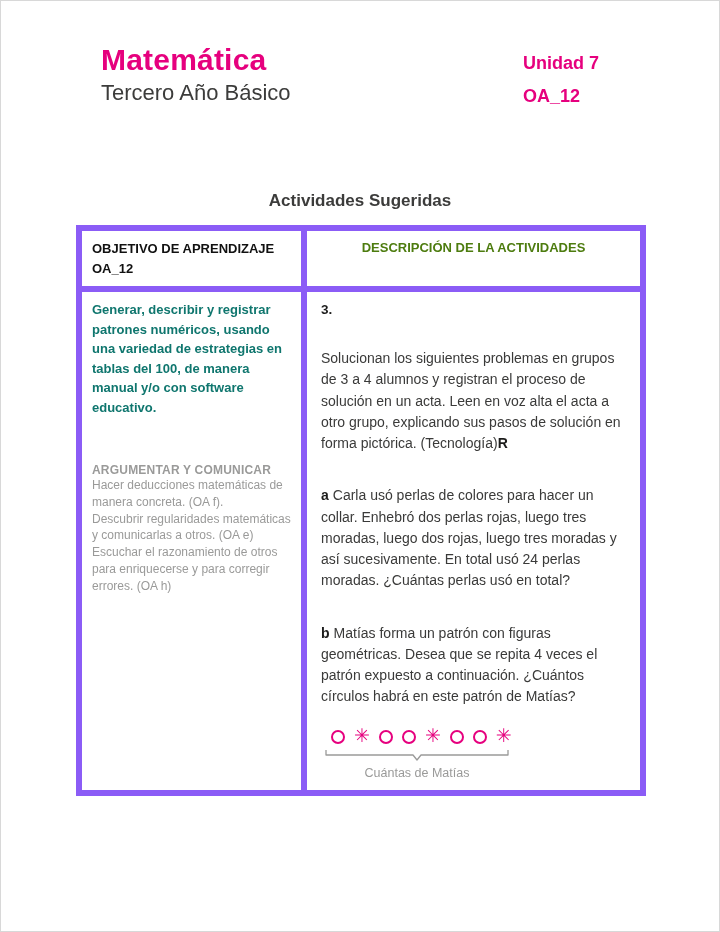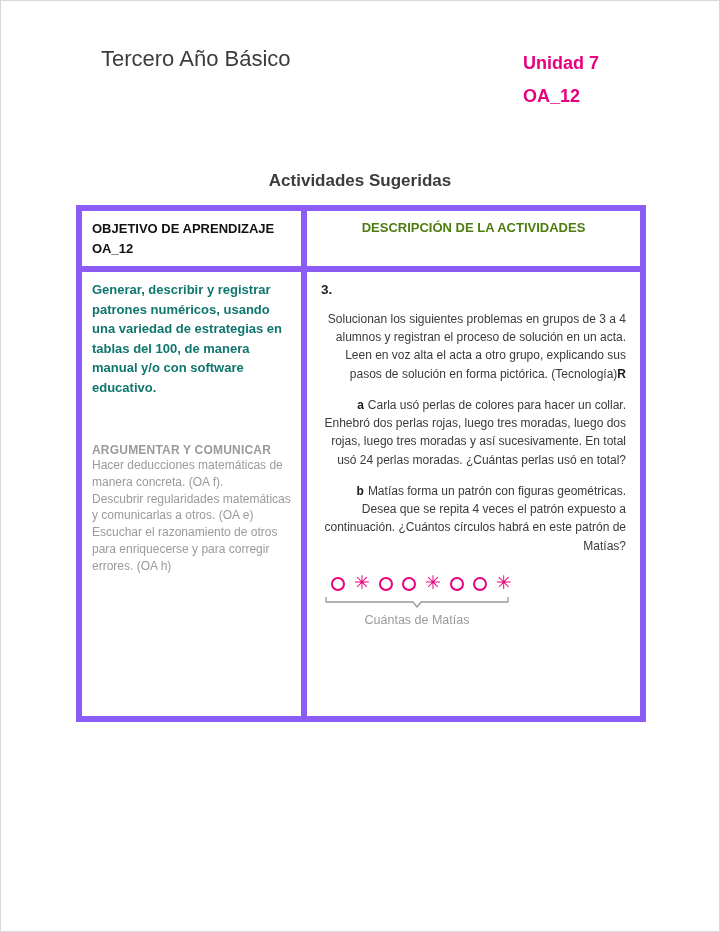--- a/index.html
+++ b/index.html
@@ -9,53 +9,54 @@
   .page { width:720px; height:932px; background:#fff; border:1px solid #d8d8d8; padding:42px 75px 0 75px; }
 
   .doc-header { display:flex; justify-content:space-between; align-items:flex-start; padding:0 45px 0 25px; }
   .subject { font-size:30px; font-weight:bold; color:var(--accent); letter-spacing:0.2px; }
   .grade   { font-size:22px; font-weight:normal; color:var(--dark); margin-top:3px; }
   .header-right { padding-top:10px; }
   .unit { font-size:18px; font-weight:bold; color:var(--accent); }
   .oa   { font-size:18px; font-weight:bold; color:var(--accent); margin-top:12px; }
 
   .section-title { text-align:center; font-size:17px; font-weight:bold; color:var(--dark);
-                   margin-top:64px; margin-bottom:14px; }
+                   margin-top:84px; margin-bottom:14px; }
 
   table.main { border-collapse:collapse; width:570px; table-layout:fixed; }
   table.main th, table.main td { border:6px solid #8b5cf6; vertical-align:top; }
   th.left-h  { width:225px; text-align:left; padding:8px 10px; font-size:13px; color:#111; line-height:1.5; }
   th.right-h { text-align:center; padding:9px 10px; font-size:13px; color:#4d7c0f; }
 
   td.left-c  { padding:8px 10px 12px 10px; height:450px; }
   .objective { font-size:13px; font-weight:bold; color:#0f766e; line-height:1.5; }
   .skills-title { margin-top:46px; font-size:12px; font-weight:bold; color:var(--gray); letter-spacing:0.2px; }
   .skill { font-size:12px; color:var(--gray); line-height:1.4; }
 
   td.right-c { padding:10px 14px 10px 14px; }
   .act-num { font-size:13.5px; font-weight:bold; color:#1c1c1b; }
-  .para { font-size:12px; color:#3a3a39; line-height:1.52; margin-top:13px;text-align:right; }
+  .para { font-size:14px; color:#3a3a39; line-height:1.52; margin-top:31px; }
   .b { font-weight:bold; color:#1c1c1b; }
   .b.lead { margin-right:4px; }
 
   .pattern-row { display:flex; align-items:center; gap:9px; margin:18px 0 0 10px; height:22px; }
   .shape-circle { width:14px; height:14px; border:2px solid var(--accent); border-radius:50%; display:inline-block; flex:0 0 auto; }
   .shape-asterisk { color:var(--accent); font-size:19px; line-height:1; flex:0 0 auto; transform:translateY(-1px); }
 
   .brace-wrap { width:184px; margin-left:4px; text-align:center; }
   .brace-wrap svg { display:block; margin:2px auto 0 auto; }
   .pattern-label { font-size:12.5px; color:var(--gray); margin-top:5px; }
 </style>
 </head>
 <body>
 
 <div class="page">
 
   <header class="doc-header">
     <div class="header-left">
+      <div class="subject">Matemática</div>
       <div class="grade">Tercero Año Básico</div>
     </div>
     <div class="header-right">
       <div class="unit">Unidad 7</div>
       <div class="oa">OA_12</div>
     </div>
   </header>
 
   <div class="section-title">Actividades Sugeridas</div>
 

